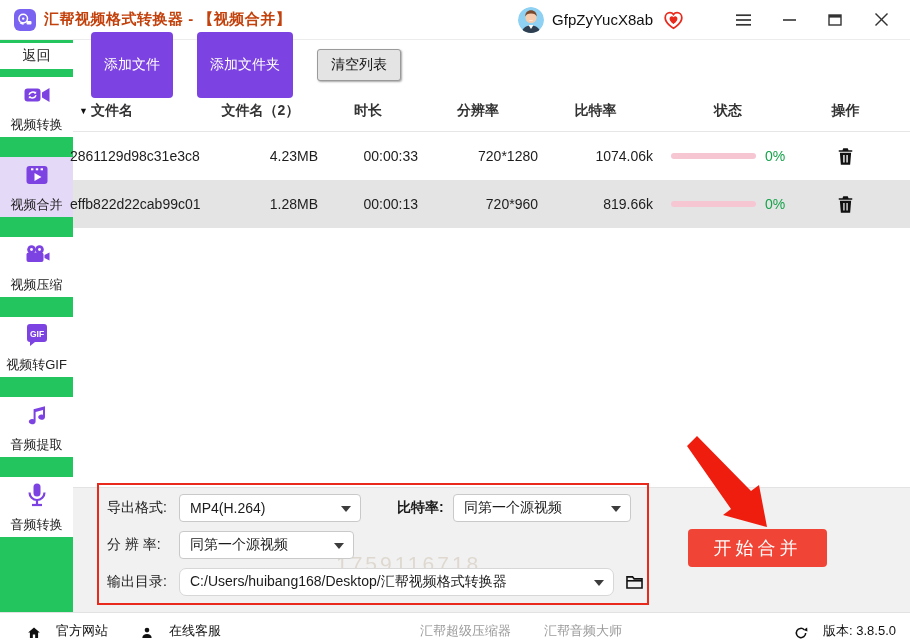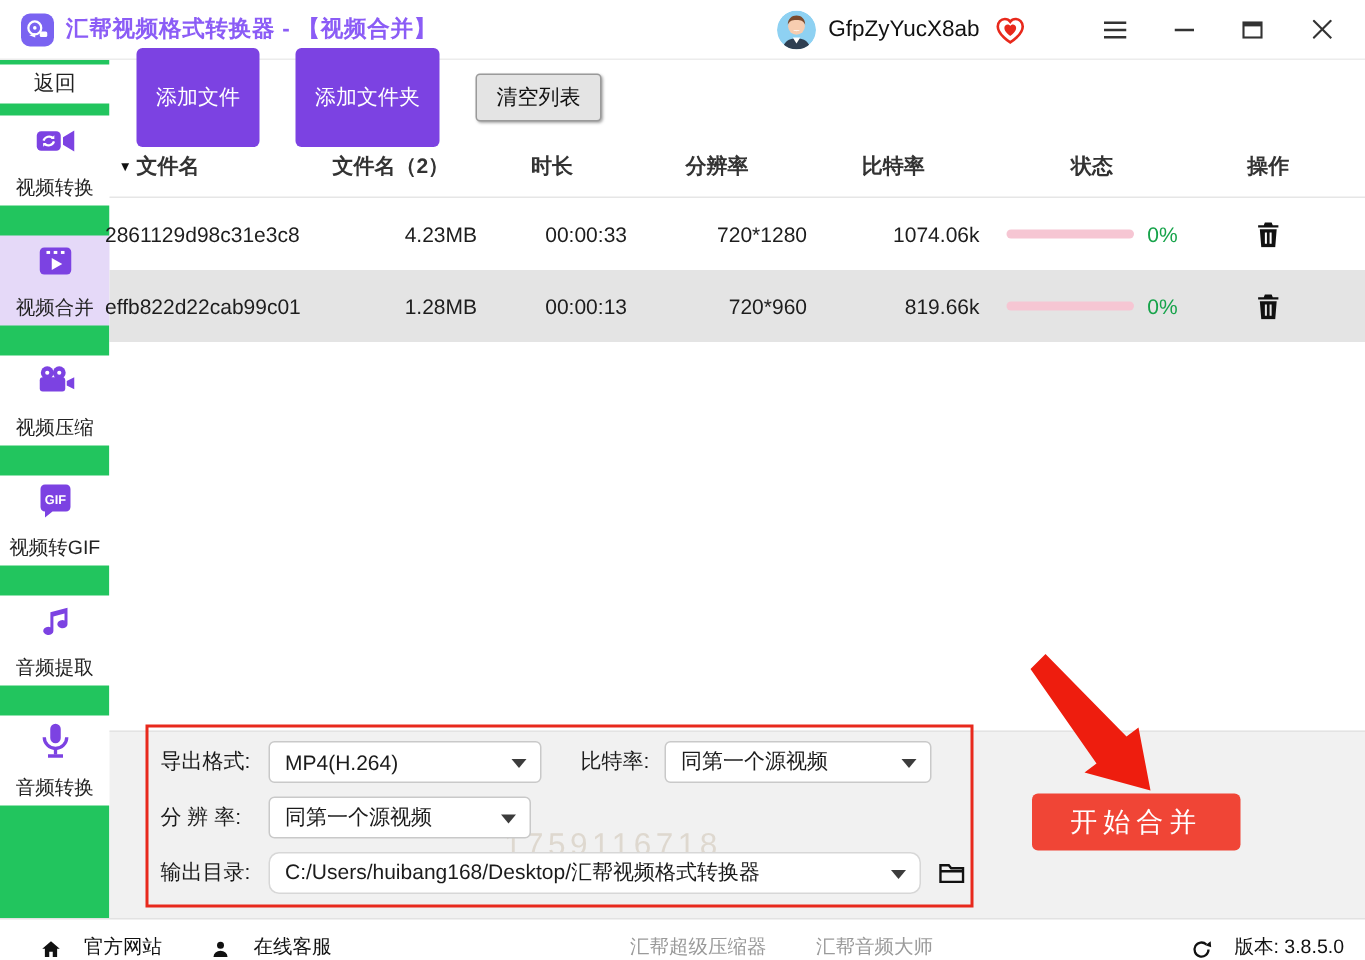--- a/index.html
+++ b/index.html
@@ -3,21 +3,21 @@
 <meta charset="utf-8">
 <style>
   * { margin:0; padding:0; box-sizing:border-box; }
   html,body { width:910px; height:640px; }
   body { font-family:"Liberation Sans","DejaVu Sans",sans-serif; background:#fff; }
   .app { width:910px; height:640px; display:flex; flex-direction:column; overflow:hidden; background:#fff; }
 
   
   .titlebar { height:40px; flex:none; display:flex; align-items:center; padding:0 16px 0 14px; background:#fff; border-bottom:1px solid #ececec; }
   .logo { width:22px; height:22px; border-radius:6px; background:#7a63f1; display:flex; align-items:center; justify-content:center; margin-right:8px; flex:none; }
-  .title { font-size:15px; font-weight:700; color:#8b5cf6; letter-spacing:.5px; }
+  .title { font-size:15px; font-weight:700; color:#c2410c; letter-spacing:.5px; }
   .spacer { flex:1; }
   .avatar { width:26px; height:26px; border-radius:50%; overflow:hidden; flex:none; }
   .username { font-size:15px; color:#111; margin:0 8px; }
   .vip { margin:0 26px 0 2px; display:flex; }
   .winbtn { width:26px; height:26px; display:flex; align-items:center; justify-content:center; margin-left:20px; cursor:pointer; color:#444; }
 
   
   .main { flex:1; display:flex; min-height:0; }
   .sidebar { width:73px; flex:none; background:#22c55e; display:flex; flex-direction:column; align-items:center; padding-top:3px; }
   .back-btn { width:86px; height:26px; background:#fff; border-radius:3px; display:flex; align-items:center; justify-content:center; font-size:14px; color:#222; margin-bottom:8px; cursor:pointer; }
@@ -53,21 +53,21 @@
   .watermark { position:absolute; left:263px; top:64px; font-size:21px; letter-spacing:3px; color:rgba(195,180,158,.4); pointer-events:none; }
   .settings-box { position:absolute; left:24px; top:-5px; width:552px; height:122px; border:2px solid #e8291c; padding:9px 0 0 8px; }
   .s-row { display:flex; align-items:center; margin-bottom:9px; }
   .s-label { font-size:14px; color:#1b1b1b; width:72px; flex:none; }
   .sel { position:relative; height:28px; background:#fff; border:1px solid #c9c9c9; border-radius:4px; font-size:14px; color:#1b1b1b; display:flex; align-items:center; padding:0 26px 0 10px; cursor:pointer; white-space:nowrap; }
   .sel::after { content:""; position:absolute; right:9px; top:11px; border-left:5px solid transparent; border-right:5px solid transparent; border-top:6px solid #3c3c3c; }
   .sel-fmt { width:182px; }
   .sel-br { width:178px; }
   .sel-res { width:175px; }
   .sel-dir { width:435px; border-radius:7px; border-color:#d7d7d7; overflow:hidden; }
-  .s-label-2 { margin-left:26px; width:56px; }
+  .s-label-2 { margin-left:36px; width:56px;font-weight:bold; }
   .folder-btn { background:none; border:none; margin-left:11px; cursor:pointer; display:flex; padding:0; }
   .start-btn { position:absolute; left:615px; top:41px; width:139px; height:38px; background:#f04536; color:#fff; border:none; border-radius:4px; font-size:18px; font-family:inherit; letter-spacing:4px; cursor:pointer; }
   .arrow-overlay { position:absolute; left:0; top:0; width:815px; height:572px; pointer-events:none; z-index:6; }
 
   
   .statusbar { height:28px; flex:none; background:#fff; border-top:1px solid #e2e2e2; position:relative; font-size:13px; color:#111; }
   .sb-item { position:absolute; top:0; height:27px; display:flex; align-items:flex-end; gap:15px; cursor:pointer; }
   .sb-gray { color:#9a9a9a; }
   .sb-version { right:14px; cursor:default; }
 </style>

